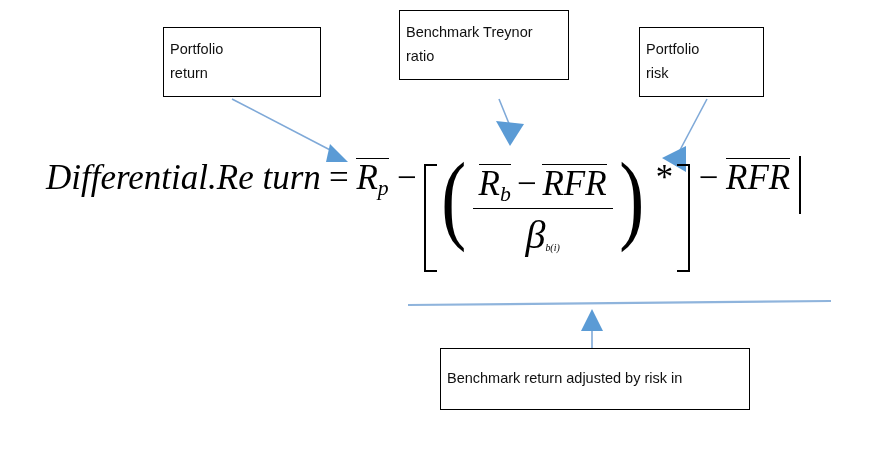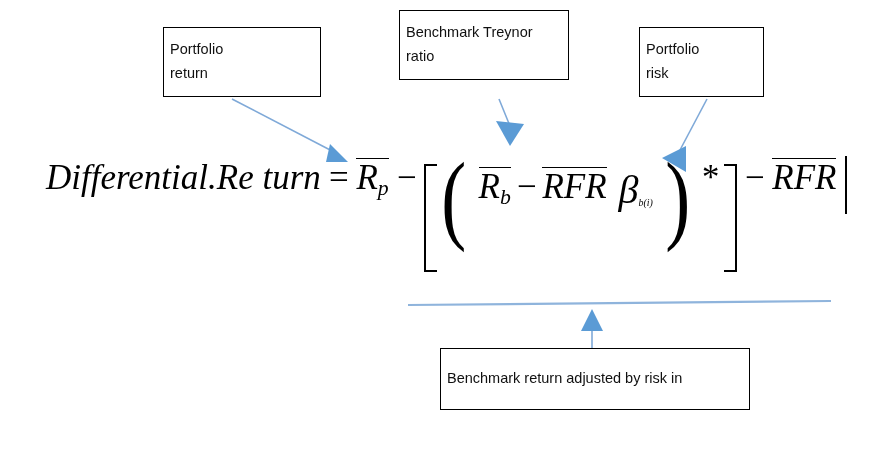--- a/index.html
+++ b/index.html
@@ -109,21 +109,21 @@
     line-height: 0.72;
     font-family: "Liberation Serif", "DejaVu Serif", serif;
     transform: scaleX(0.75);
     position: relative;
     top: 4px;
   }
 
   
   .frac {
     display: inline-flex;
-    flex-direction: row;
+    flex-direction: column;
     align-items: center;
     justify-content: center;
     vertical-align: middle;
     position: relative;
     top: 6px;
     margin: 0 2px;
   }
   .frac .num {
     font-size: 35px;
     font-style: italic;

